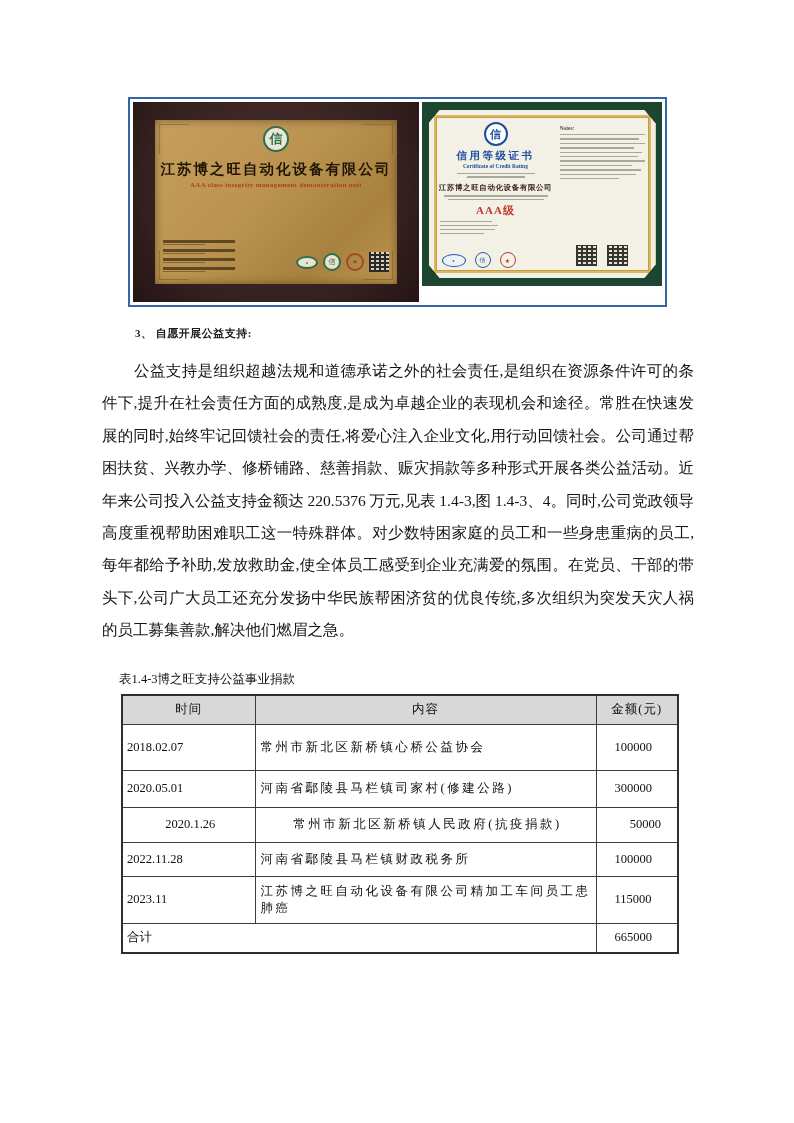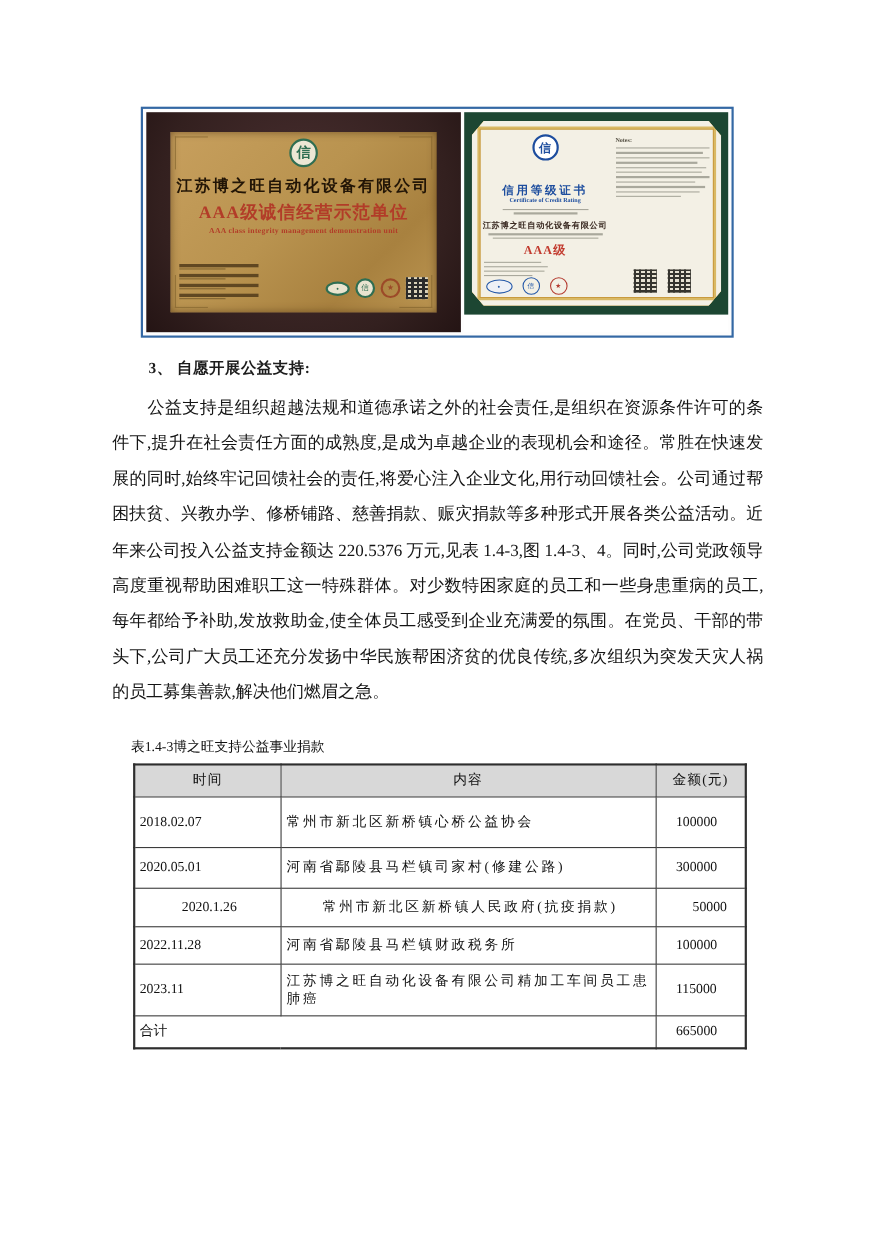--- a/index.html
+++ b/index.html
@@ -54,21 +54,21 @@
   .cert-green { height:184px; background:var(--cert-green-bg,#1c4632);
     display:flex; align-items:center; justify-content:center; }
   .cert-paper { width:227px; height:168px; background:#f3f0e5;
     clip-path:polygon(5% 0,95% 0,100% 8%,100% 92%,95% 100%,5% 100%,0 92%,0 8%);
     box-shadow:inset 0 0 0 5px #f3f0e5, inset 0 0 0 7px #d9b964, inset 0 0 0 8px #c89a3e;
     padding:12px 11px 10px; display:flex; gap:8px; }
   .cert-left { width:112px; display:flex; flex-direction:column; align-items:center; }
   .cert-logo { width:24px; height:24px; border-radius:50%; border:2px solid var(--cert-blue,#1d4d9e);
     color:var(--cert-blue,#1d4d9e); background:#fff; font-size:11px; font-weight:bold;
     display:flex; align-items:center; justify-content:center; }
-  .cert-title-cn { margin-top:20px; font-size:10.5px; font-weight:bold; color:var(--cert-blue,#1d4d9e); letter-spacing:2.5px; white-space:nowrap; }
+  .cert-title-cn { margin-top:3px; font-size:10.5px; font-weight:bold; color:var(--cert-blue,#1d4d9e); letter-spacing:2.5px; white-space:nowrap; }
   .cert-title-en { font-size:5.5px; font-weight:bold; color:var(--cert-blue,#1d4d9e); white-space:nowrap; }
   .tiny { background:#a9a89c; height:1.4px; }
   .cert-left .t1 { width:78px; margin-top:4px; }
   .cert-left .t2 { width:58px; margin-top:2px; }
   .cert-company { margin-top:5px; font-size:7.5px; font-weight:bold; color:#3a2a22; letter-spacing:.6px; white-space:nowrap; }
   .cert-left .t3 { width:104px; margin-top:2.5px; }
   .cert-left .t4 { width:96px; margin-top:2px; }
   .cert-rating { margin-top:3px; font-size:11px; font-weight:bold; color:var(--cert-red,#c23b2f); letter-spacing:1px; }
   .cert-fp { align-self:flex-start; }
   .cert-fp .tiny { margin-top:2.6px; }
@@ -81,21 +81,21 @@
     display:flex; align-items:center; justify-content:center; }
   .cert-right { flex:1; padding-top:3px; display:flex; flex-direction:column; }
   .notes-label { font-size:5.5px; font-weight:bold; color:#555043; line-height:6px; }
   .cert-right .ln { margin-top:3px; }
   .qr-row { margin-top:auto; display:flex; gap:10px; justify-content:center; padding-bottom:2px; }
   .qr-sm { width:21px; height:21px; background-color:#e7e2d2;
     background-image:repeating-linear-gradient(0deg,#35342e 0 2px,transparent 2px 4px),
                      repeating-linear-gradient(90deg,#35342e 0 2px,transparent 2px 5px); }
 
   
-  .sec-heading { position:absolute; left:135px; top:326px; font-size:14px; font-weight:bold; letter-spacing:.5px; }
+  .sec-heading { position:absolute; left:135px; top:326px; font-size:11px; font-weight:bold; letter-spacing:.5px; }
   .body-par { position:absolute; left:102px; top:355px; width:592px;
     font-size:15.5px; line-height:32.4px; text-align:justify; text-indent:32px; color:#141414; }
   .tbl-caption { position:absolute; left:119px; top:671px; font-size:12.5px; color:#111; }
 
   
   .donate-table { position:absolute; left:121px; top:694px; width:556px;
     border-collapse:collapse; font-size:12.5px; color:#111;
     border:2px solid #2e2e2e; table-layout:fixed; }
   .donate-table th, .donate-table td { border:1px solid #3c3c3c; vertical-align:middle; overflow:hidden; }
   .donate-table thead th { background:var(--table-header-bg,#d8d8d8); font-weight:normal; text-align:center; height:29px; letter-spacing:1px; }
@@ -114,21 +114,20 @@
   <div class="cert-figure">
 
     <div class="plaque-photo">
       <div class="plaque-plate">
         <div class="corner tl"></div>
         <div class="corner tr"></div>
         <div class="corner bl"></div>
         <div class="corner br"></div>
         <div class="plaque-logo">信</div>
         <div class="plaque-company">江苏博之旺自动化设备有限公司</div>
-        <div class="plaque-title-cn">AAA级诚信经营示范单位</div>
         <div class="plaque-title-en">AAA class integrity management demonstration unit</div>
         <div class="plaque-bottom">
           <div class="fineprint">
             <div class="fp-line"></div>
               <div class="fp-sub"></div>
             <div class="fp-line"></div>
               <div class="fp-sub"></div>
             <div class="fp-line"></div>
               <div class="fp-sub"></div>
             <div class="fp-line"></div>

